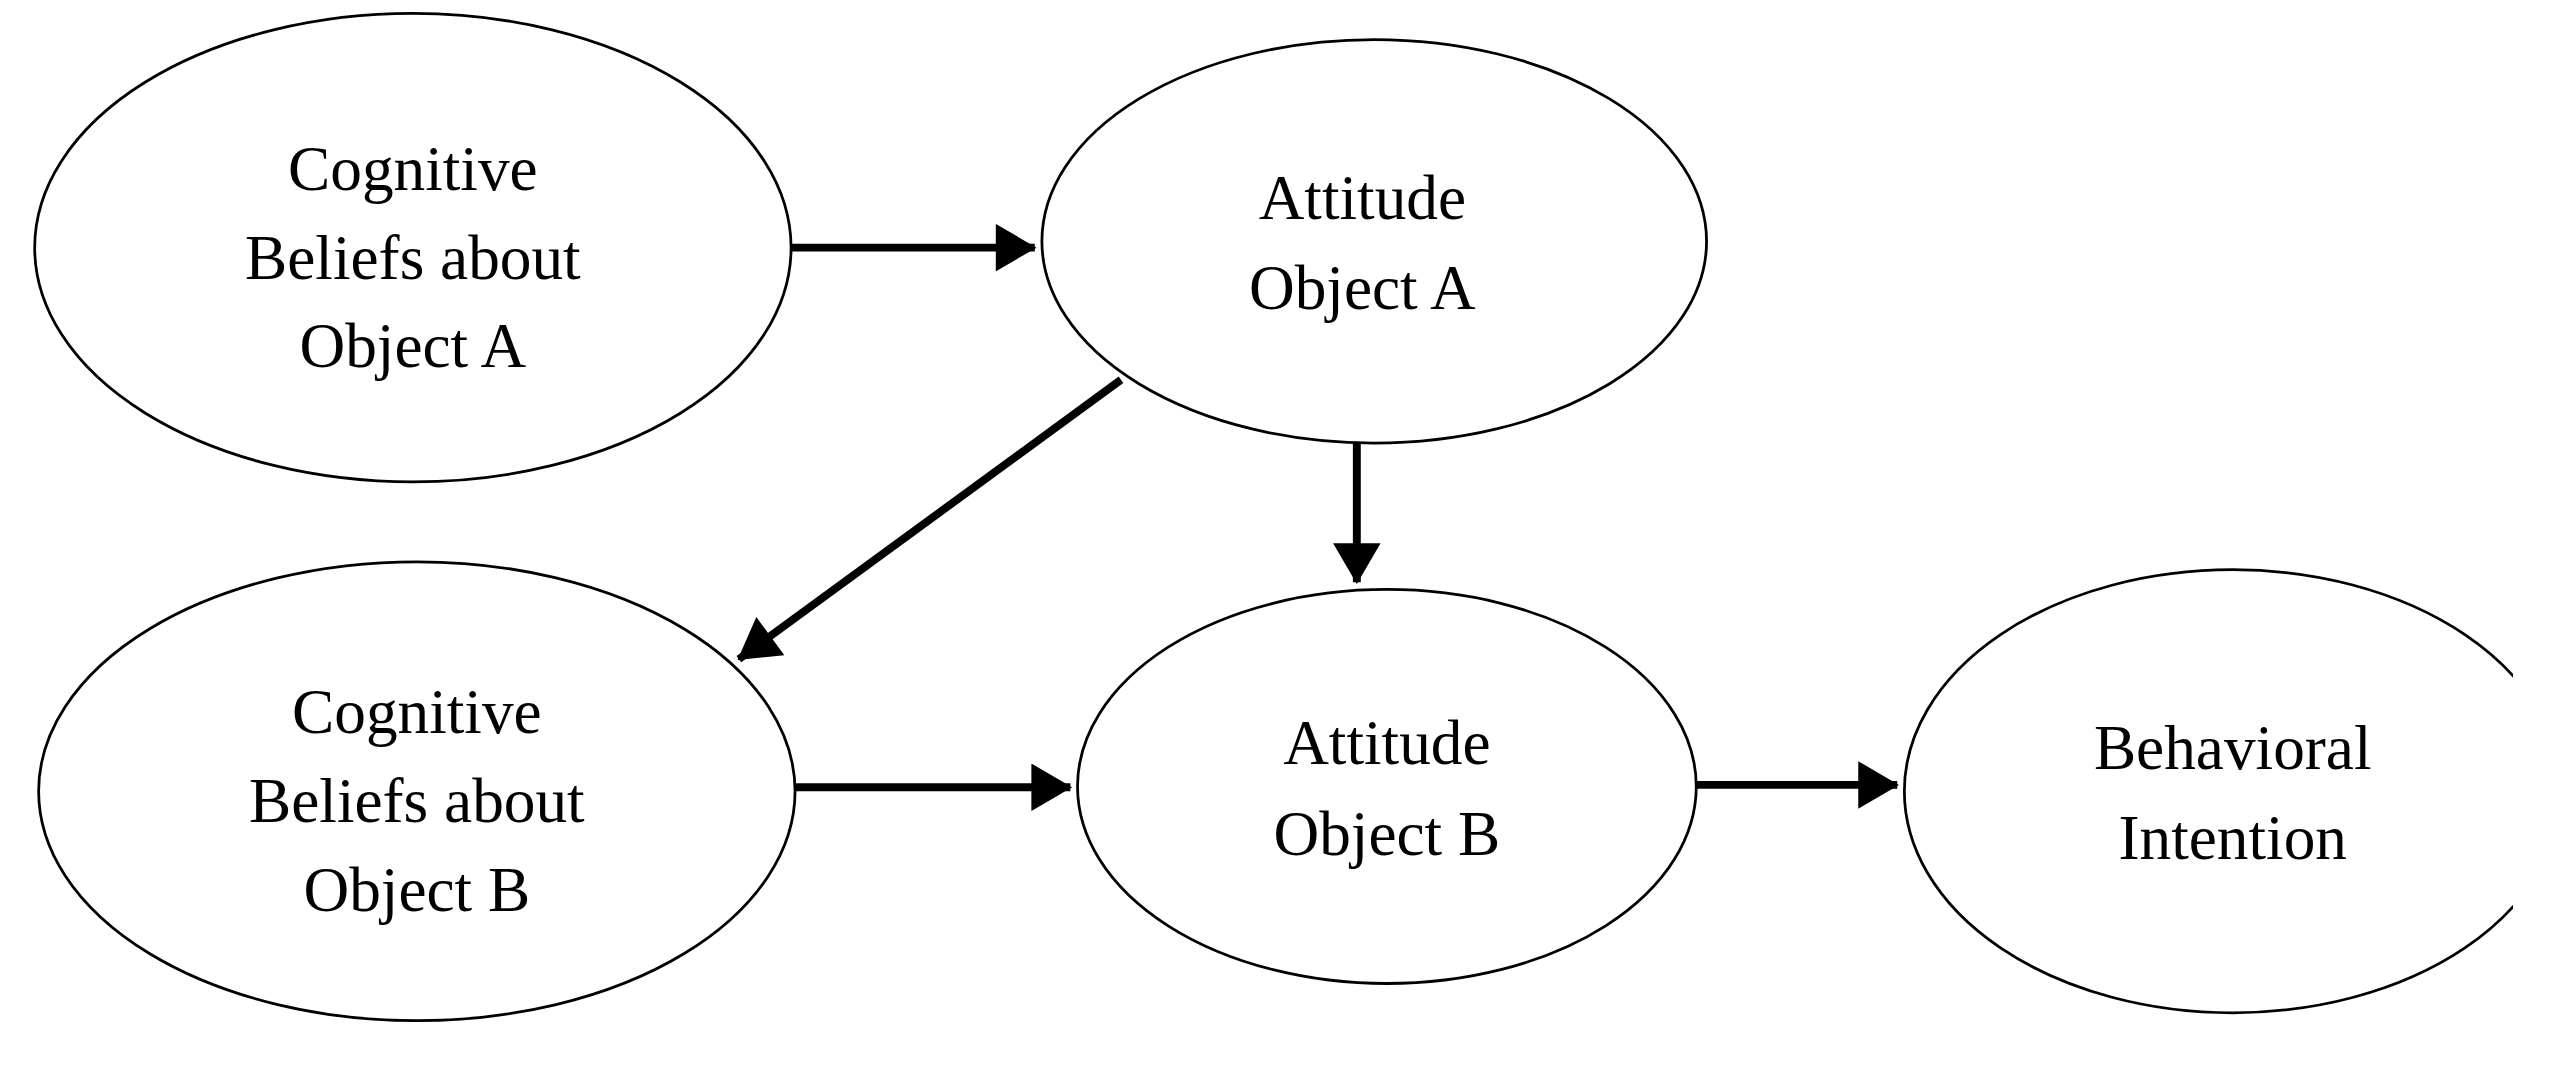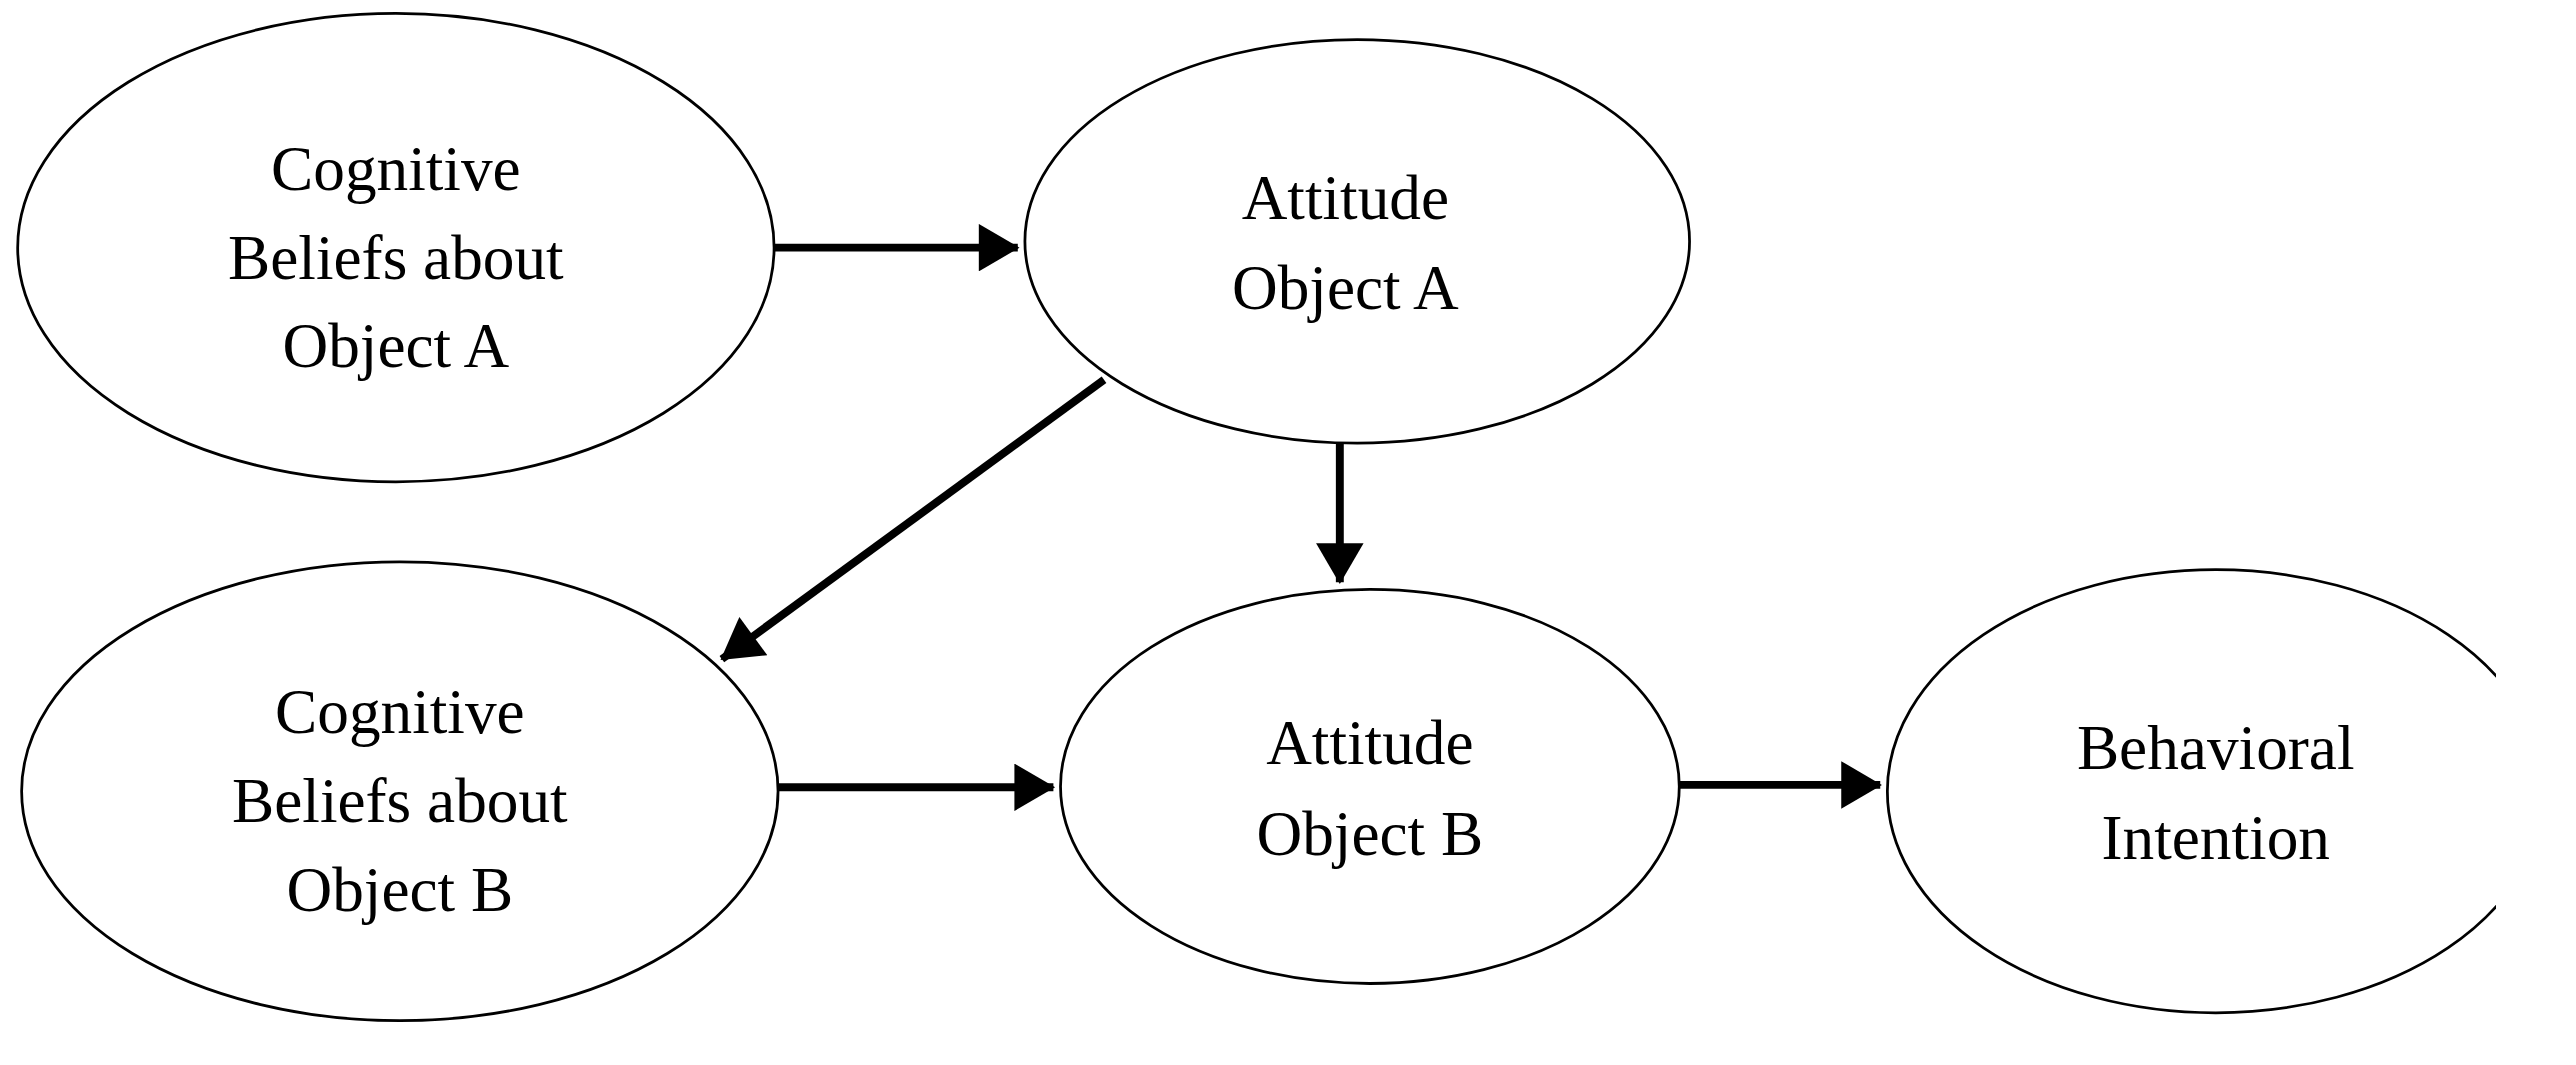--- a/index.html
+++ b/index.html
@@ -5,20 +5,21 @@
   html, body {
     margin: 0;
     padding: 0;
     background: #ffffff;
   }
   .diagram-wrap {
     width: 2496px;
     height: 1065px;
     background: #ffffff;
     overflow: hidden;
+    margin-left: 17px;
   }
   svg {
     display: block;
   }
   .node-ellipse {
     fill: #ffffff;
     stroke: #000000;
     stroke-width: 3.5;
   }
   .edge-line {

